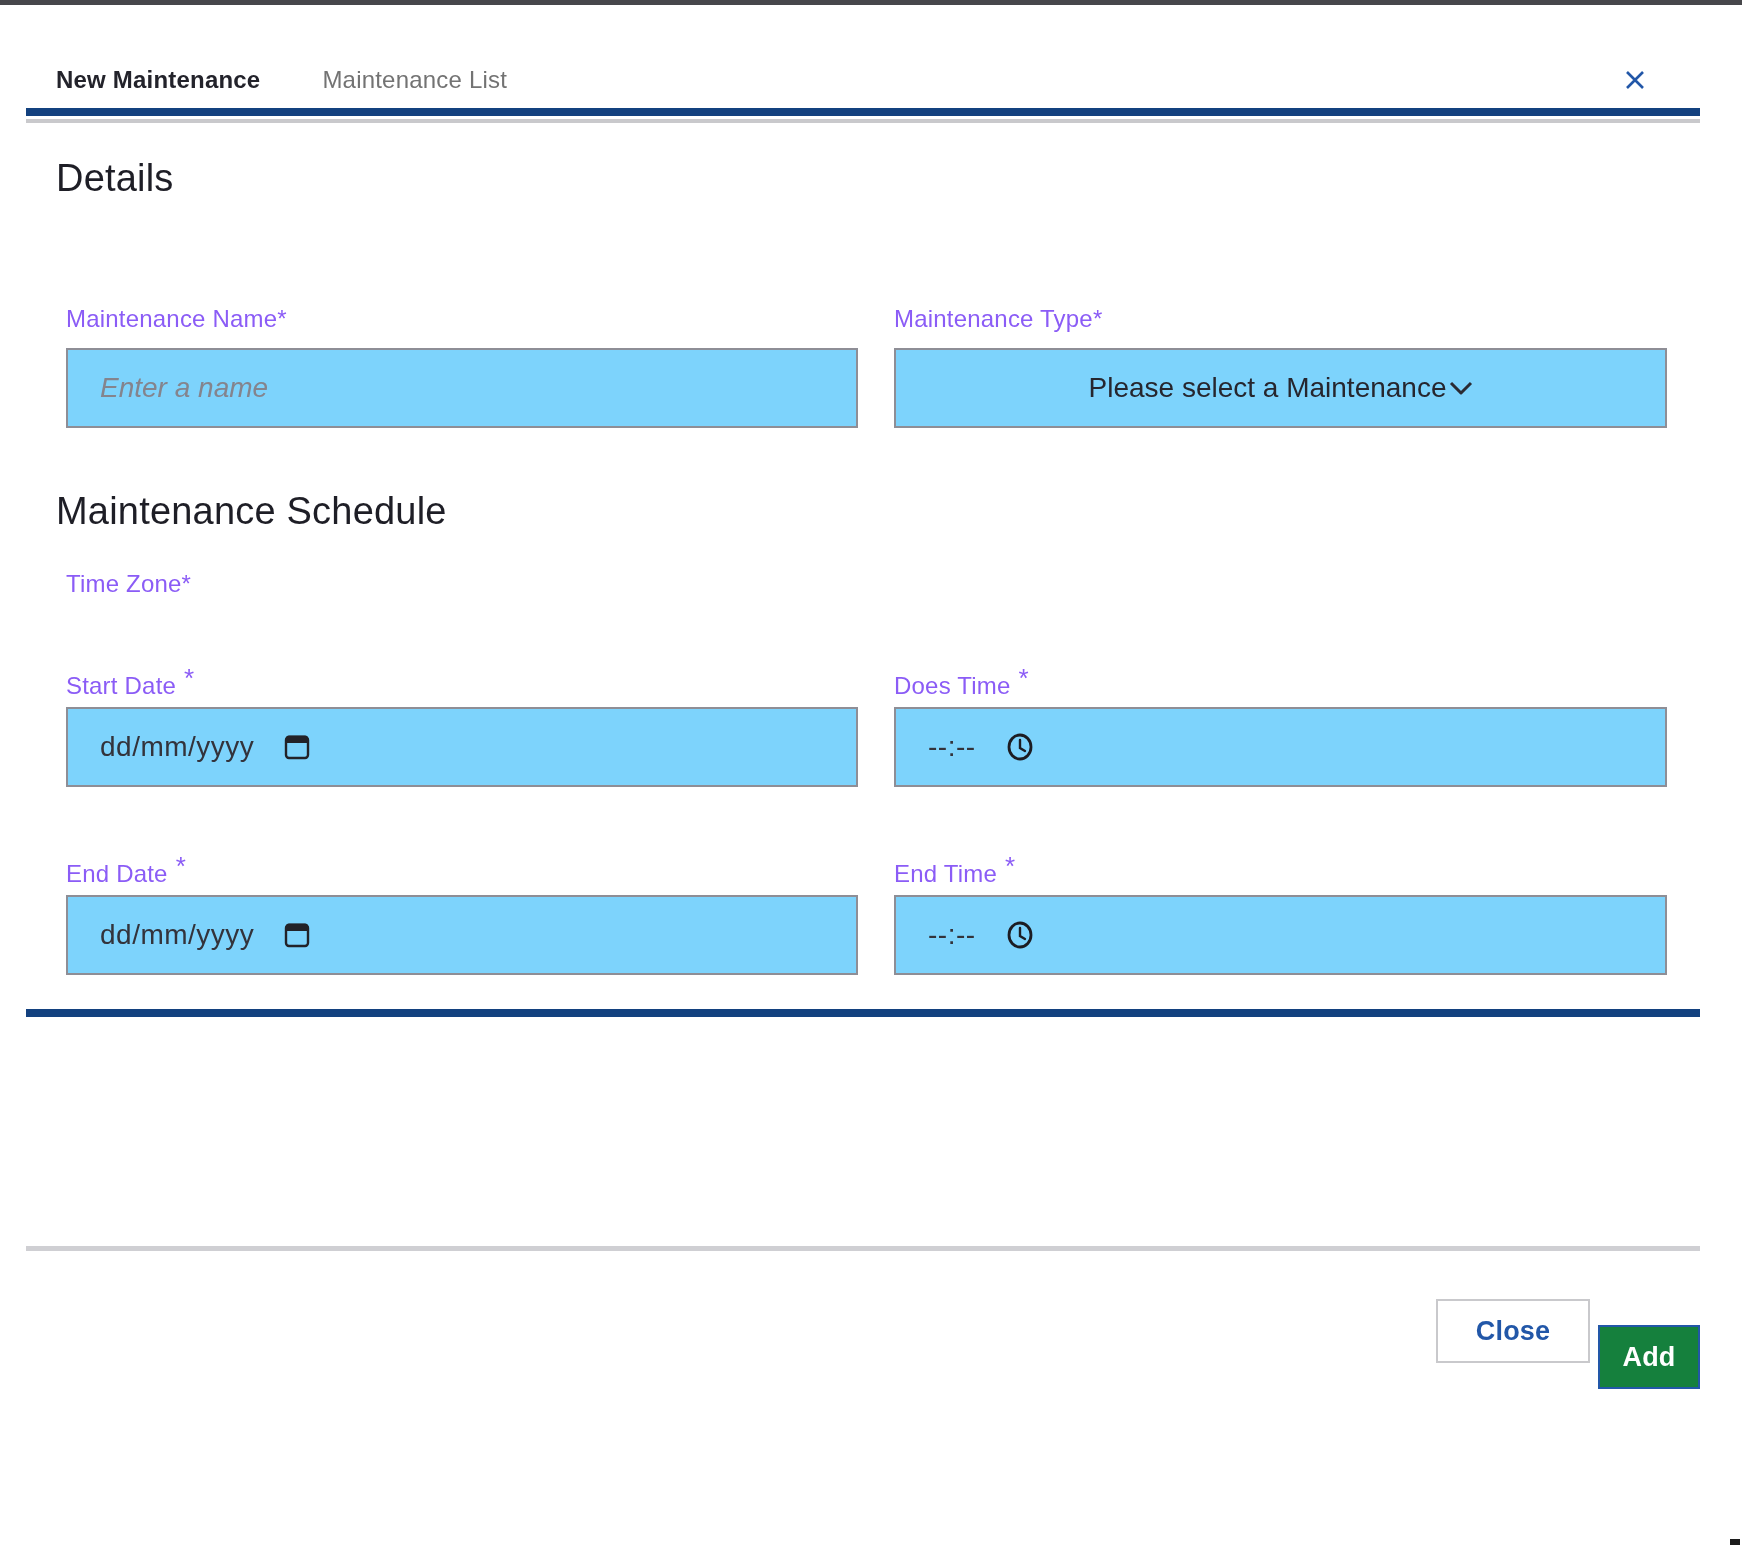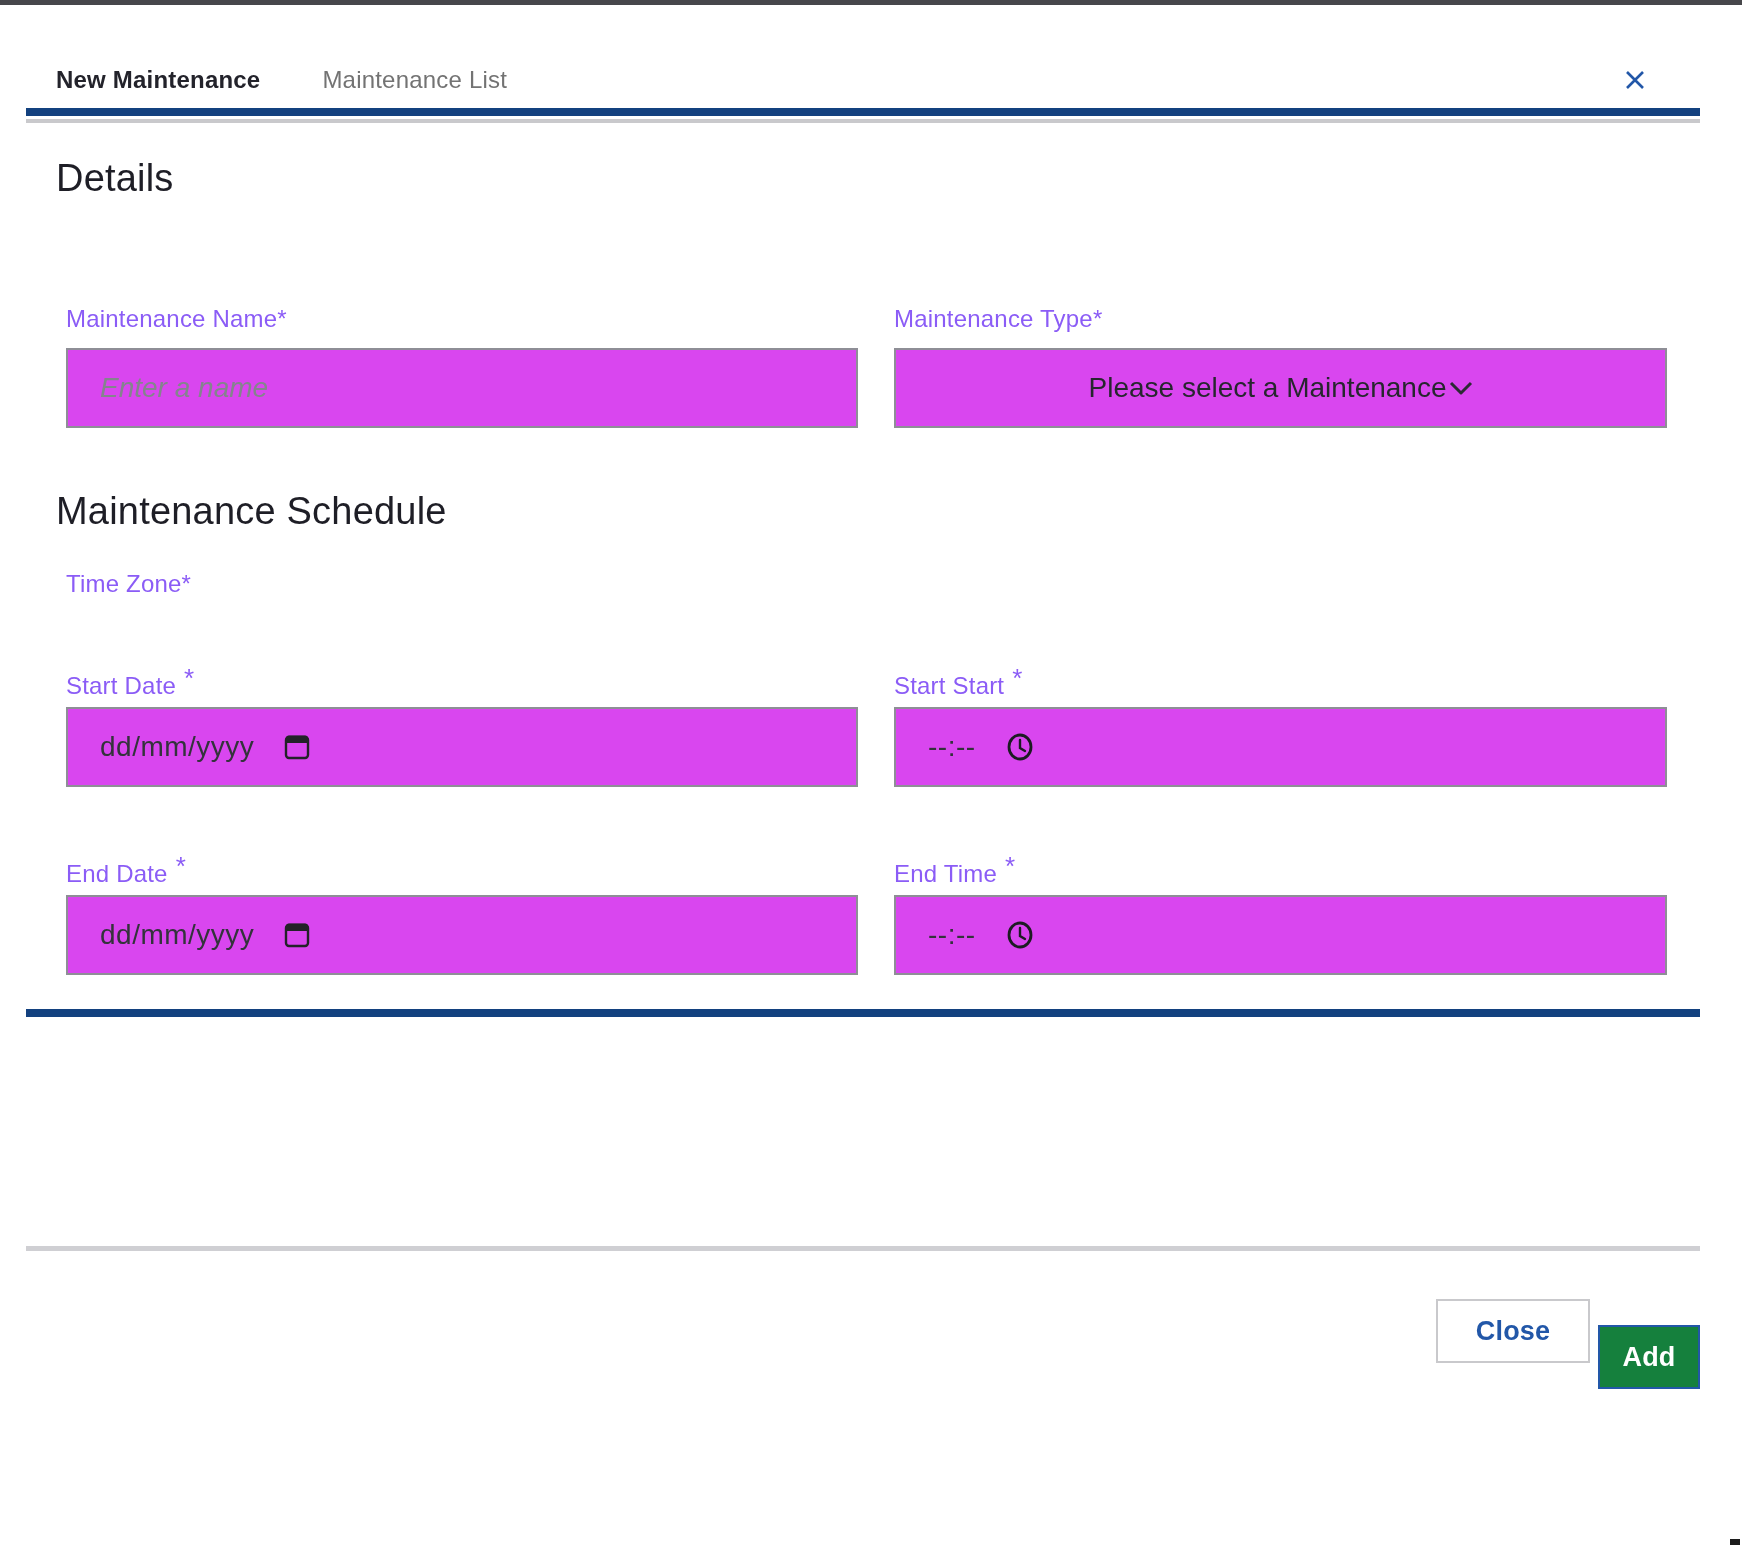--- a/index.html
+++ b/index.html
@@ -28,21 +28,21 @@
   h2.sect { font-size:38px; font-weight:500; color:#1e1e26; letter-spacing:.2px; }
   .h-details { margin-top:34px; line-height:42px; }
   .h-schedule { margin-top:62px; line-height:42px; }
 
   .form { margin-left:10px; width:1601px; }  
   .flabel { font-size:24px; line-height:30px; color:#8b5cf6; letter-spacing:.2px;margin-top:37px; }
   .flabel .req { font-size:26px; position:relative; top:-7px; margin-left:8px; }
 
   .grid2 { display:grid; grid-template-columns:792px 773px; column-gap:36px; }
 
-  .box { height:80px; border:2px solid #8e8e96; background:#d946ef; display:flex;
+  .box { height:80px; border:2px solid #8e8e96; background:#7dd3fc; display:flex;
          align-items:center; padding:0 30px 0 32px; font-size:28px; color:#26262e; }
   .box.select { justify-content:center; cursor:pointer; }
   .box input { border:none; outline:none; width:100%; font-size:28px;
                font-family:"Liberation Sans", sans-serif; color:#26262e; background:transparent; }
   .box input::placeholder { color:#84848d; font-style:italic; opacity:1; }
   .pickfield { gap:28px; cursor:text; }
   .pickfield .ph { color:#33333b; letter-spacing:.5px; }
 
   .mt-row1 { margin-top:68px; }
   .lblgap { margin-bottom:14px; }
@@ -133,21 +133,21 @@
         <div class="box pickfield">
           <span class="ph">dd/mm/yyyy</span>
           <svg width="30" height="30" viewBox="0 0 30 30">
             <rect x="4" y="5" width="22" height="21" rx="3" stroke="#222228" stroke-width="2.4" fill="none"></rect>
             <path d="M4 6.5 a3 3 0 0 1 3-3 h16 a3 3 0 0 1 3 3 v4.5 h-22 z" fill="#222228"></path>
           </svg>
         </div>
       </div>
       <div>
         <div class="flabel lblgap-s">
-          <span>Start Start</span><span class="req">*</span>
+          <span>Does Time</span><span class="req">*</span>
         </div>
         <div class="box pickfield">
           <span class="ph">--:--</span>
           <svg width="32" height="32" viewBox="0 0 32 32">
             <ellipse cx="16" cy="16" rx="11" ry="12" stroke="#1c1c22" stroke-width="2.8" fill="none"></ellipse>
             <path d="M16 9 L16 17 L21 20" stroke="#1c1c22" stroke-width="2.4" fill="none" stroke-linecap="round"></path>
           </svg>
         </div>
       </div>
     </div>

